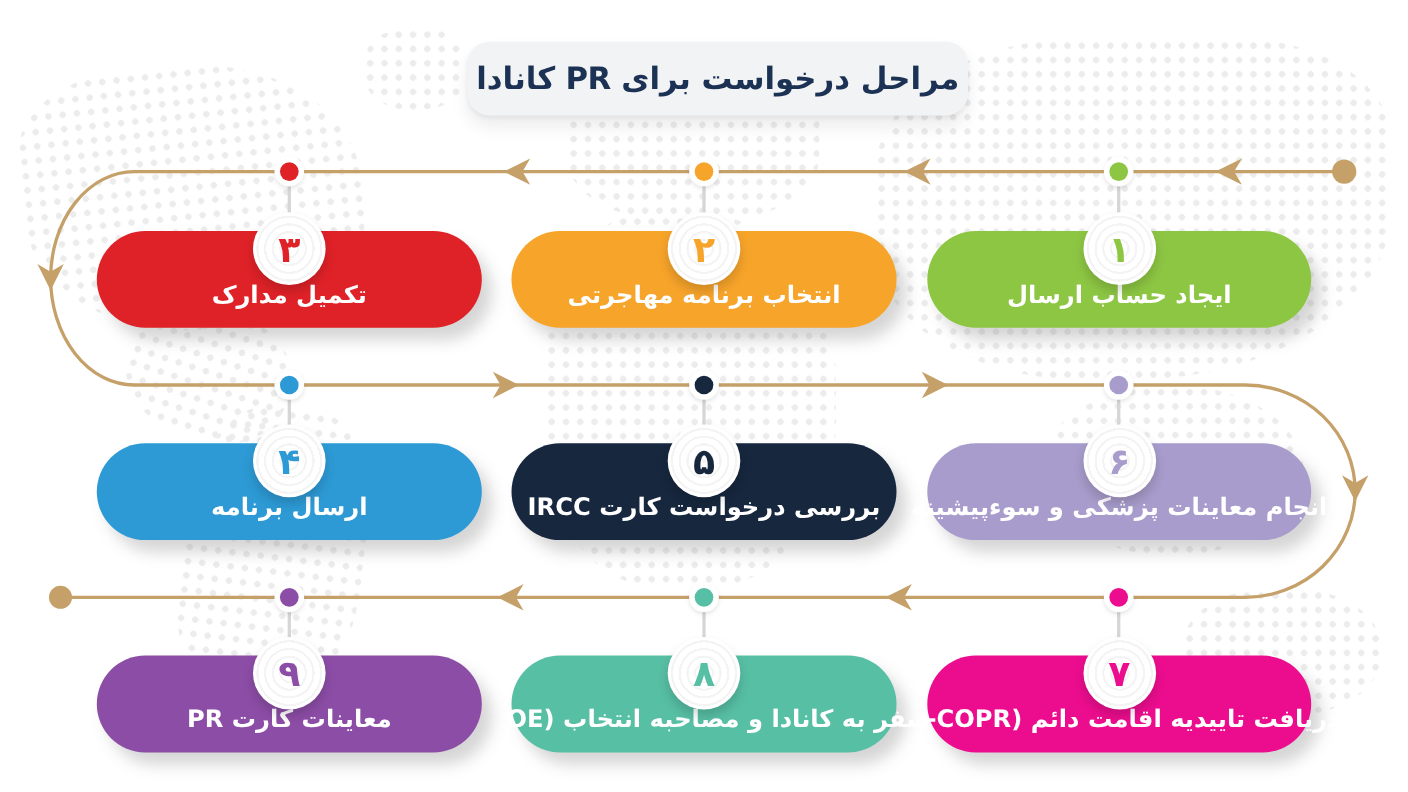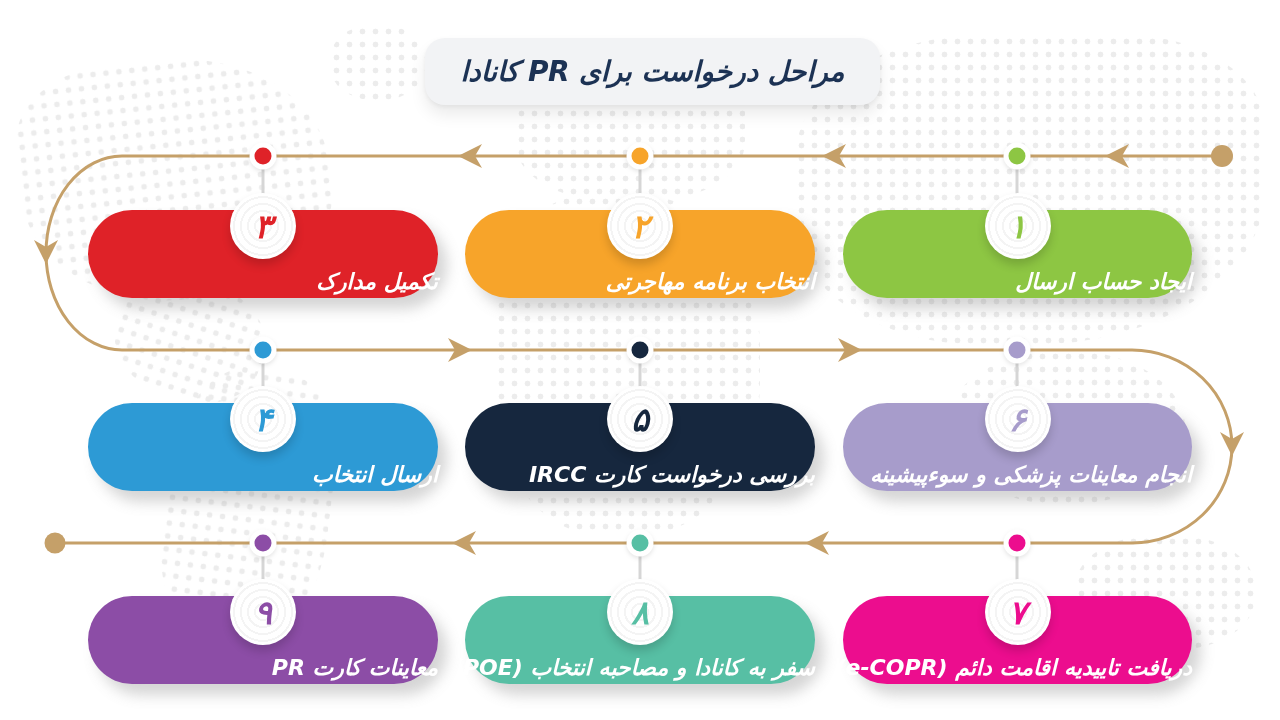--- a/index.html
+++ b/index.html
@@ -5,21 +5,20 @@
   html,body { margin:0; padding:0; }
   body {
     font-family: "DejaVu Sans", "Liberation Sans", sans-serif;
     background:#fff;
   }
   .canvas {
     position:relative;
     width:1280px; height:720px;
     overflow:hidden;
     background:#ffffff;
-    font-style:italic;
   }
 
   
   .map { position:absolute; inset:0; }
   .dots {
     position:absolute;
     background-image: radial-gradient(circle, var(--dot-color,#ECECEC) 2.6px, transparent 3.2px);
     background-size: 13px 13px;
   }
   .p1 { left:20px;  top:60px;  width:310px; height:240px; transform:rotate(-6deg); border-radius:30% 50% 40% 50%; }
@@ -59,22 +58,22 @@
   .col-mid   { left:465px; }
   .col-right { left:843px; width:349px; }
   .row-1 { top:210px; }
   .row-2 { top:403px; }
   .row-3 { top:596px; }
 
   .pill {
     position:absolute; inset:0; border-radius:44px;
     background: var(--step-color,#999);
     box-shadow: 9px 11px 14px rgba(115,115,115,0.30);
-    display:flex; align-items:flex-end; justify-content:flex-start;
-    padding-bottom:4px; box-sizing:border-box;
+    display:flex; align-items:flex-end; justify-content:center;
+    padding-bottom:17px; box-sizing:border-box;
     direction:rtl;
   }
   .pill-label {
     color:#fff; font-size:22px; font-weight:bold; white-space:nowrap;
   }
 
   .badge {
     position:absolute; left:50%; top:-17px; transform:translateX(-50%);
     width:66px; height:66px; border-radius:50%;
     background:#ffffff;
@@ -221,21 +220,21 @@
     <div class="pill">
       <span class="pill-label">تکمیل مدارک</span>
     </div>
     <div class="badge">
       <span class="badge-number">۳</span>
     </div>
   </div>
 
   <div class="step col-left row-2" style="--step-color: #2D9AD5;">
     <div class="pill">
-      <span class="pill-label">ارسال انتخاب</span>
+      <span class="pill-label">ارسال برنامه</span>
     </div>
     <div class="badge">
       <span class="badge-number">۴</span>
     </div>
   </div>
 
   <div class="step col-mid row-2" style="--step-color: #16273E;">
     <div class="pill">
       <span class="pill-label">بررسی درخواست کارت IRCC</span>
     </div>

